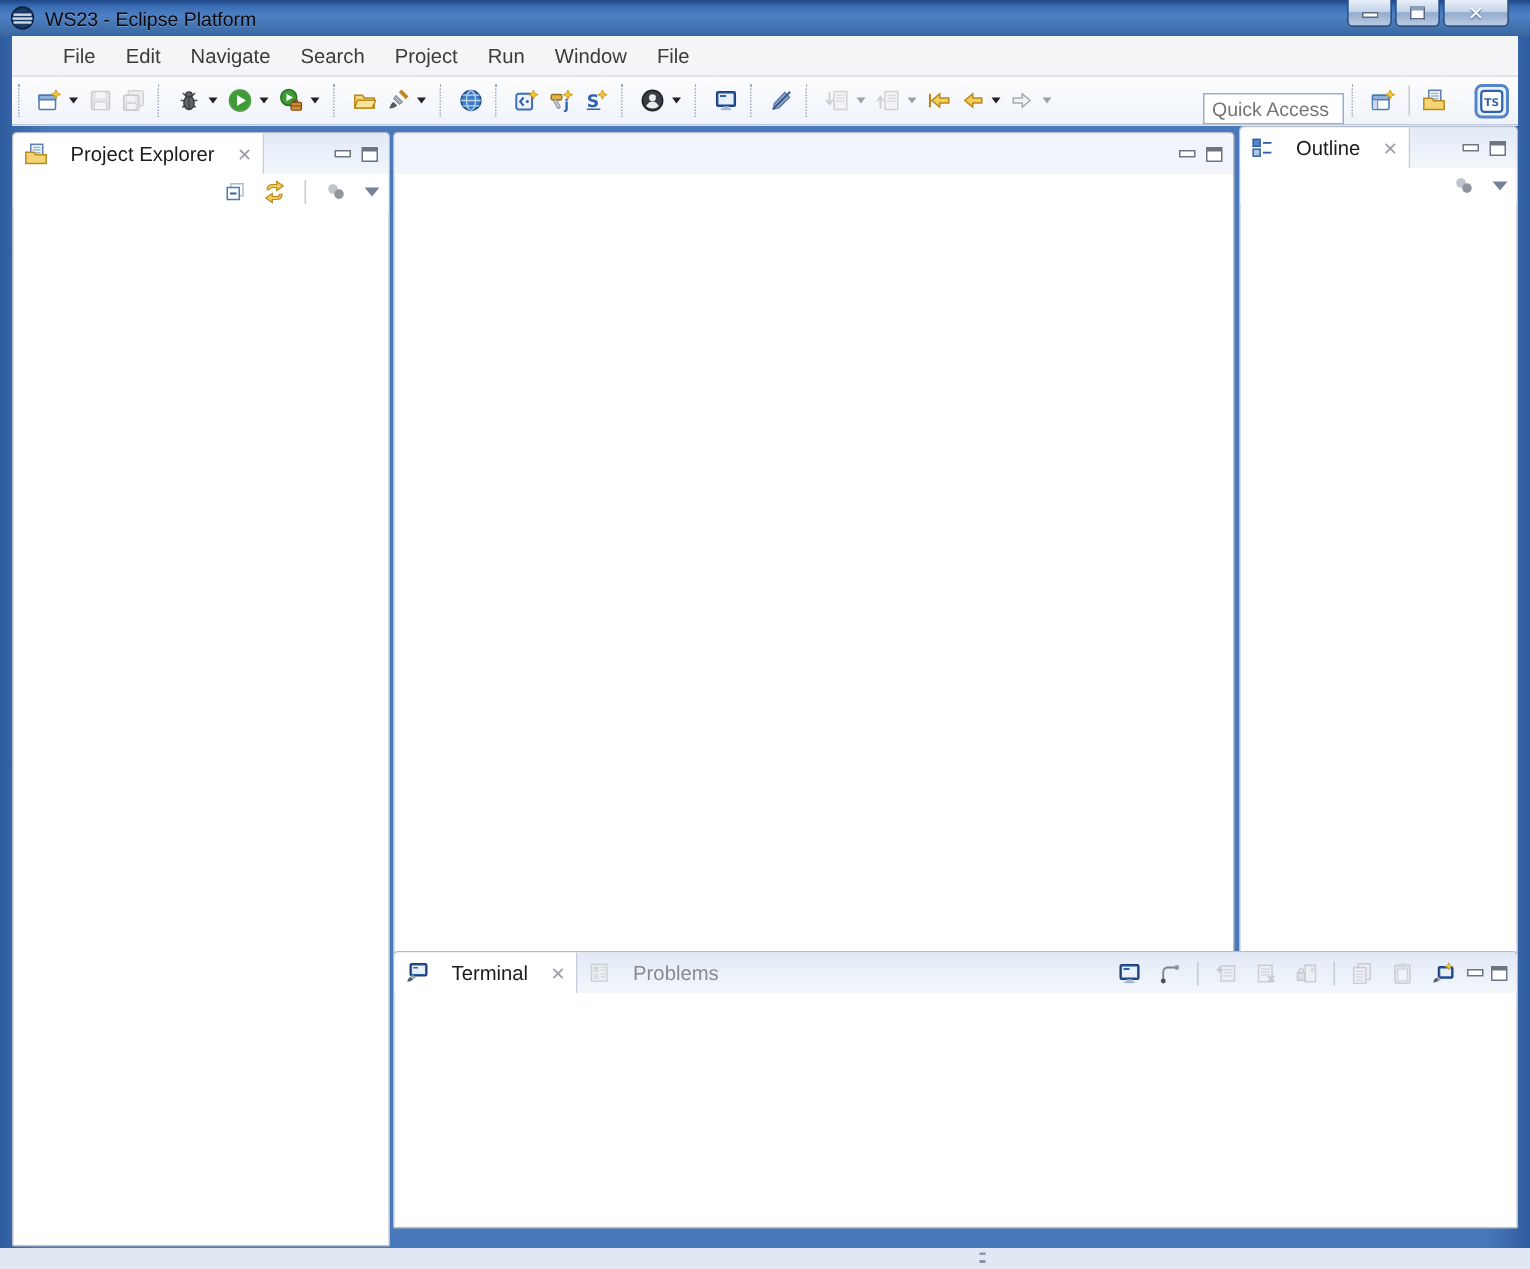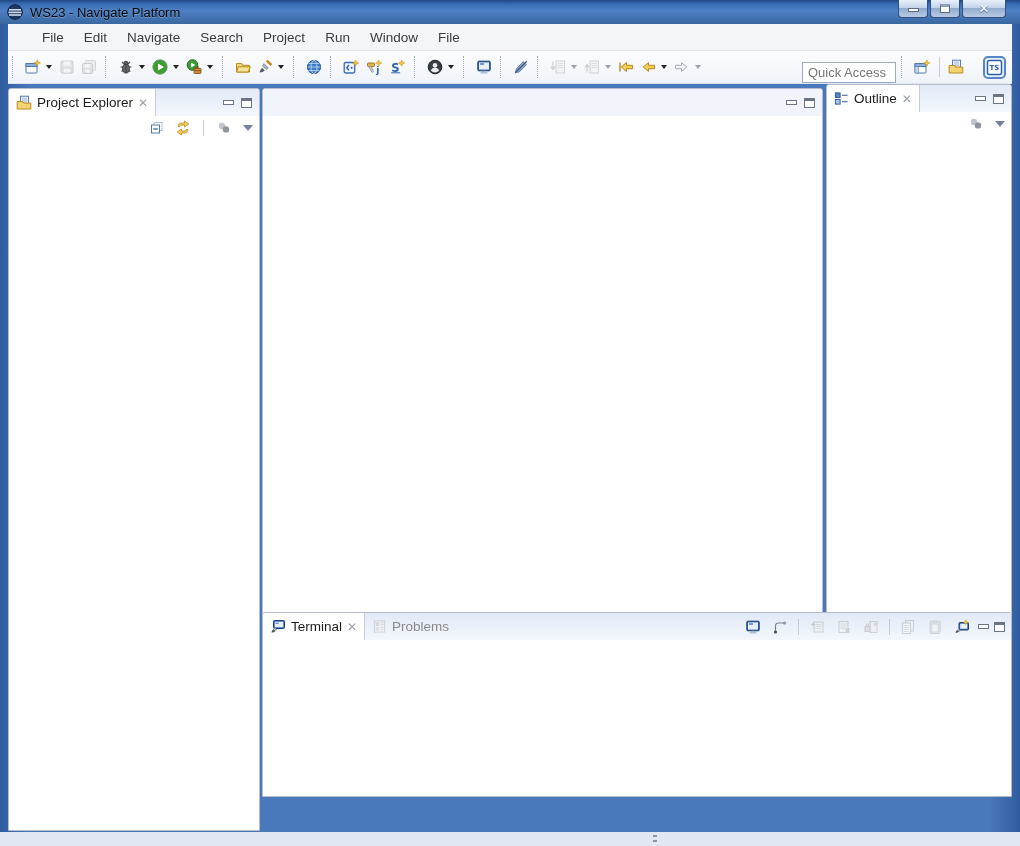--- a/index.html
+++ b/index.html
@@ -40,21 +40,21 @@
   .dis{opacity:.42;filter:grayscale(.9);}
   .spacer{flex:1;}
   .qa-input{width:94px;height:21px;border:1px solid #9dacc6;background:#fff;color:#8a8a8a;
     font-size:13px;padding:0 5px;font-family:"Liberation Sans",sans-serif;margin-top:10px;}
   .persp-active{border:2px solid #5585c8;border-radius:5px;background:#e9f1fb;padding:1px;display:flex;margin-left:16px;}
   .vline{width:1px;height:20px;background:#c4cbd8;margin:0 5px;}
   
   .panel{position:absolute;background:#fff;border:1px solid #b6bcc9;border-radius:3px 3px 1px 1px;}
   .phead{height:27px;display:flex;align-items:stretch;
     background:linear-gradient(180deg,#e2eaf7,#f3f7fc);border-radius:2px 2px 0 0;}
-  .tab{display:flex;align-items:center;gap:5px;padding:0 7px;background:#fff;
+  .tab{display:flex;align-items:center;gap:15px;padding:0 7px;background:#fff;
     border-right:1px solid #c6ccd8;border-radius:3px 0 0 0;font-size:13.5px;color:#1c1c1c;}
   .tab.inactive{background:transparent;border-right:none;color:#8a8a8a;}
   .tab-x{color:#9aa0aa;font-size:12px;font-weight:bold;line-height:1;}
   .pctrl{display:flex;align-items:center;gap:7px;padding-right:7px;margin-left:auto;}
   .pmin{width:11px;height:5px;border:1px solid #6d7482;background:#fff;}
   .pmax{width:11px;height:10px;border:1px solid #6d7482;border-top:3px solid #6d7482;background:#fff;}
   .ptools{height:24px;display:flex;align-items:center;justify-content:flex-end;gap:4px;padding:0 6px;background:#fff;}
   .tri-down{width:0;height:0;border-left:5px solid transparent;border-right:5px solid transparent;
     border-top:6px solid #77829a;margin-left:4px;}
   .msg{padding:6px 4px;font-size:13.5px;color:#111;}
@@ -68,21 +68,21 @@
 </head>
 <body>
 
 <div class="titlebar">
   <svg width="16" height="16" viewBox="0 0 16 16">
     <circle cx="8" cy="8" r="7.3" fill="#1c3a66" stroke="#0c1f3d"></circle>
     <rect x="2" y="5" width="12" height="1.6" fill="#cfd9ea"></rect>
     <rect x="1.4" y="7.6" width="13.2" height="1.6" fill="#cfd9ea"></rect>
     <rect x="2" y="10.2" width="12" height="1.6" fill="#cfd9ea"></rect>
   </svg>
-  <span class="title-text">WS23 - Navigate Platform</span>
+  <span class="title-text">WS23 - Eclipse Platform</span>
   <div class="win-controls">
     <div class="winbtn">
         <span class="glyph-min"></span>
       </div>
     <div class="winbtn">
         <span class="glyph-max"></span>
       </div>
     <div class="winbtn close">
         <span class="glyph-x">✕</span>
       </div>
@@ -391,21 +391,21 @@
     <span class="tb">
       <svg width="16" height="14" viewBox="0 0 16 14">
         <circle cx="6" cy="5" r="3.2" fill="#c0c5cd"></circle>
         <circle cx="10" cy="8.4" r="3.2" fill="#8f959e"></circle>
       </svg>
     </span>
     <span class="tri-down"></span>
   </div>
 </div>
 
-<div class="panel" style="left:262px;top:612px;width:750px;height:185px;">
+<div class="panel" style="left:262px;top:634px;width:750px;height:185px;">
   <div class="phead">
     <div class="tab">
       <svg width="16" height="16" viewBox="0 0 16 16">
         <rect x="3.5" y="1.5" width="11" height="8" rx="1" fill="#2e62b0" stroke="#1d3f78"></rect>
         <rect x="4.7" y="2.7" width="8.6" height="5.6" fill="#e9f0fa"></rect>
         <path d="M5.6 4.2h3" stroke="#2e62b0" stroke-width="1"></path>
         <path d="M1.5 13.5c.3-1.8 1.2-3 2.2-3.4l1.8 1.8c-1 1-2.2 1.5-4 1.6Z" fill="#565c63"></path>
         <path d="M4.6 9.2l2 2" stroke="#9aa3ad" stroke-width="1.6"></path>
       </svg>
       <span>Terminal</span>

